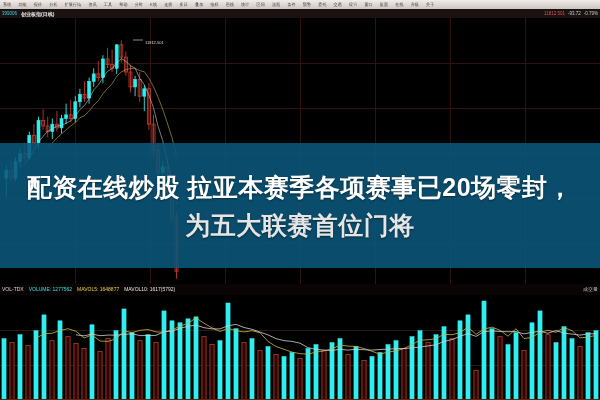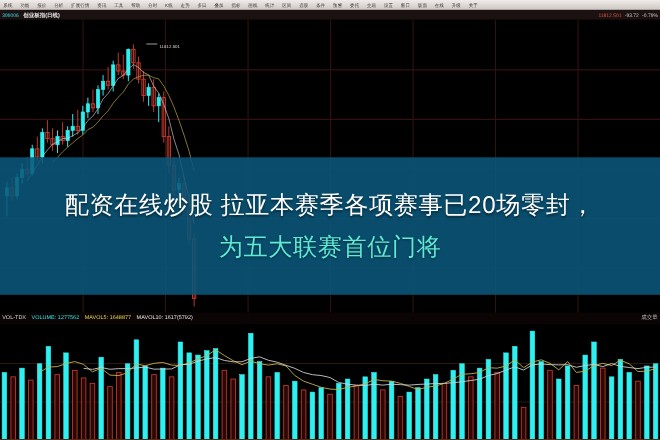--- a/index.html
+++ b/index.html
@@ -95,23 +95,23 @@
   #banner {
     position: absolute; left: 0; top: 143px;
     width: 600px; height: 125px;
     background: rgba(10, 86, 122, 0.88);
     display: flex; flex-direction: column;
     align-items: center; justify-content: center;
     gap: 4px;
   }
   #banner .bline {
     color: #ffffff;
-    font-size: 22px;
+    font-size: 25px;
     line-height: 34px;
-    font-weight: normal;
+    font-weight: bold;
     letter-spacing: .5px;
     white-space: nowrap;
     text-shadow: 0 1px 2px rgba(0,0,0,.45);
   }
   #banner .bline.l2 { }
 
   .hl-note {
     position: absolute;
     font-size: 4px; line-height: 5px;
     color: #dcdcdc; white-space: nowrap;
@@ -348,16 +348,16 @@
         <rect x="585.92" y="37.67999999999999" width="4.16" height="67.32000000000001" fill="#2ff0f0" stroke="#2ff0f0" stroke-width="0.5"></rect>
         <rect x="593.92" y="35.7" width="4.16" height="69.3" fill="#2ff0f0" stroke="#2ff0f0" stroke-width="0.5"></rect>
         <polyline points="36.0,43.4 44.0,38.7 52.0,38.3 60.0,35.5 68.0,33.7 76.0,36.3 84.0,43.0 92.0,39.9 100.0,46.0 108.0,46.4 116.0,43.8 124.0,35.9 132.0,37.5 140.0,35.3 148.0,34.5 156.0,36.9 164.0,37.3 172.0,34.9 180.0,31.3 188.0,28.2 196.0,23.0 204.0,28.2 212.0,32.9 220.0,36.5 228.0,33.3 236.0,35.7 244.0,36.9 252.0,35.7 260.0,37.7 268.0,46.4 276.0,51.5 284.0,54.3 292.0,57.1 300.0,58.7 308.0,59.1 316.0,57.1 324.0,55.9 332.0,53.9 340.0,50.0 348.0,51.1 356.0,51.5 364.0,53.5 372.0,56.3 380.0,59.1 388.0,57.1 396.0,55.9 404.0,53.5 412.0,49.6 420.0,45.2 428.0,44.8 436.0,43.6 444.0,39.3 452.0,39.7 460.0,37.7 468.0,32.1 476.0,39.3 484.0,34.1 492.0,32.1 500.0,35.3 508.0,41.2 516.0,33.7 524.0,43.6 532.0,42.4 540.0,37.3 548.0,35.3 556.0,37.3 564.0,32.5 572.0,35.7 580.0,42.8 588.0,42.4 596.0,40.1" fill="none" stroke="#c9b24a" stroke-width="0.9" opacity="0.9"></polyline>
         <polyline points="76.0,39.9 84.0,40.8 92.0,39.1 100.0,40.7 108.0,40.1 116.0,40.1 124.0,39.5 132.0,38.7 140.0,40.6 148.0,40.5 156.0,40.4 164.0,36.6 172.0,36.2 180.0,33.3 188.0,31.3 196.0,30.0 204.0,32.7 212.0,33.9 220.0,33.9 228.0,30.8 236.0,29.4 244.0,32.5 252.0,34.3 260.0,37.1 268.0,39.9 276.0,43.6 284.0,45.6 292.0,46.4 300.0,48.2 308.0,52.7 316.0,54.3 324.0,55.1 332.0,55.5 340.0,54.3 348.0,55.1 356.0,54.3 364.0,54.7 372.0,55.1 380.0,54.5 388.0,54.1 396.0,53.7 404.0,53.5 412.0,52.9 420.0,52.1 428.0,50.9 436.0,49.8 444.0,46.4 452.0,44.6 460.0,41.4 468.0,38.5 476.0,41.4 484.0,36.7 492.0,35.9 500.0,36.5 508.0,36.7 516.0,36.5 524.0,38.9 532.0,37.3 540.0,36.3 548.0,38.3 556.0,35.5 564.0,38.1 572.0,39.1 580.0,40.1 588.0,38.9 596.0,38.7" fill="none" stroke="#cfcfcf" stroke-width="0.9" opacity="0.9"></polyline>
         <line x1="0" y1="104.5" x2="600" y2="104.5" stroke="#5a2a10" stroke-width="1"></line>
       </svg>
   </div>
 
   <div id="banner" style="background: rgba(10, 86, 122, 0.88);">
     <div class="bline l1" style="color: rgb(255, 255, 255);">配资在线炒股 拉亚本赛季各项赛事已20场零封，</div>
-    <div class="bline l2" style="color: #5eead4;">为五大联赛首位门将</div>
+    <div class="bline l2" style="color: #e5e5e5;">为五大联赛首位门将</div>
   </div>
 
 </div>
 
 </body></html>

